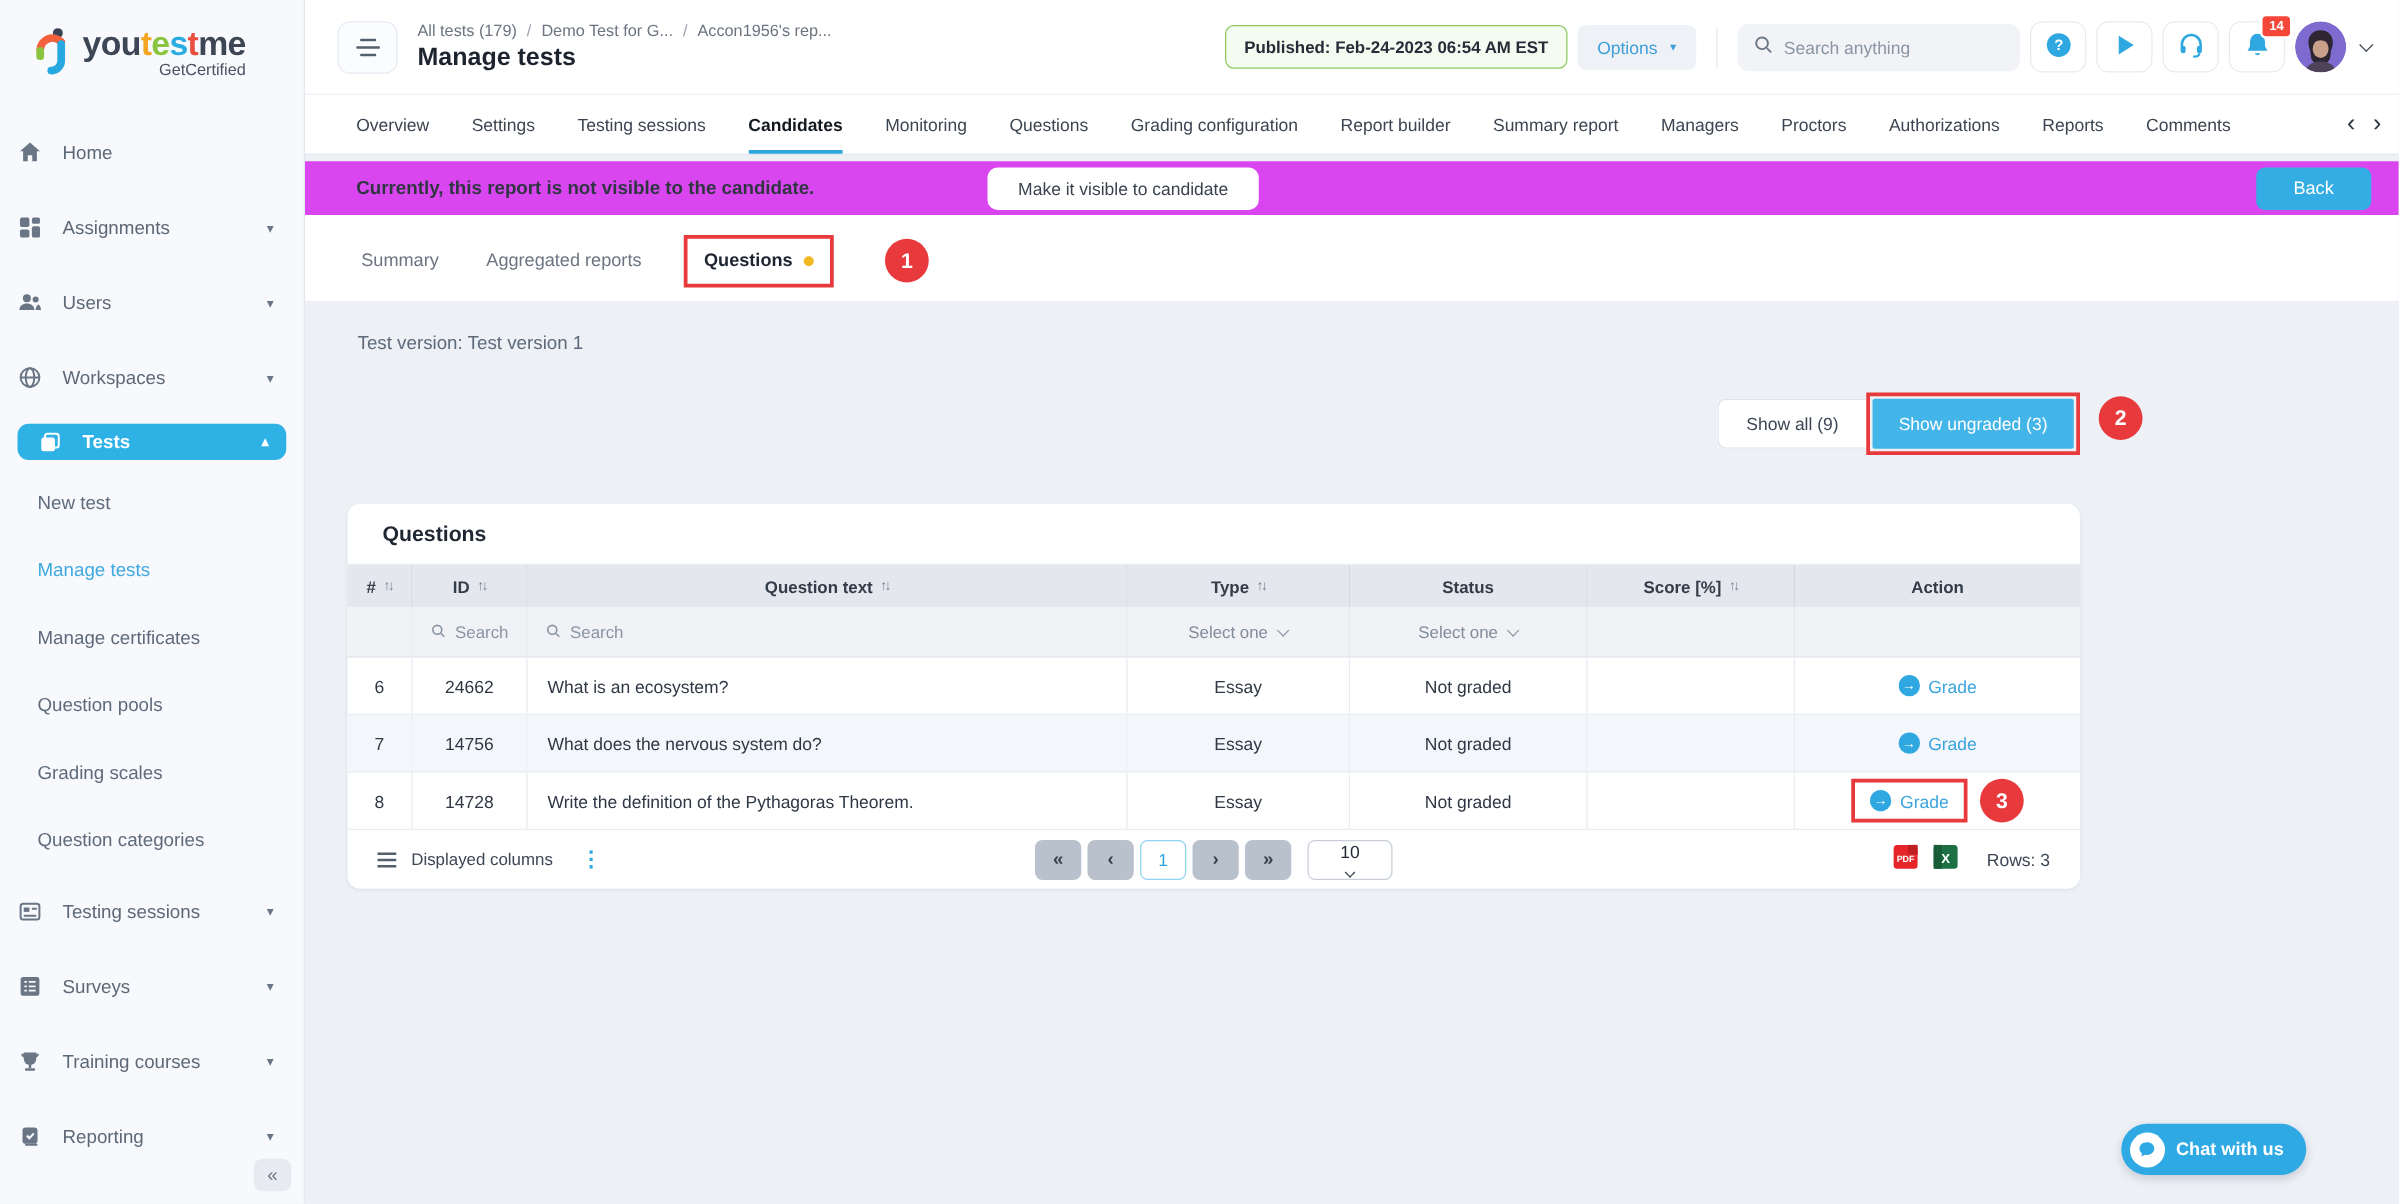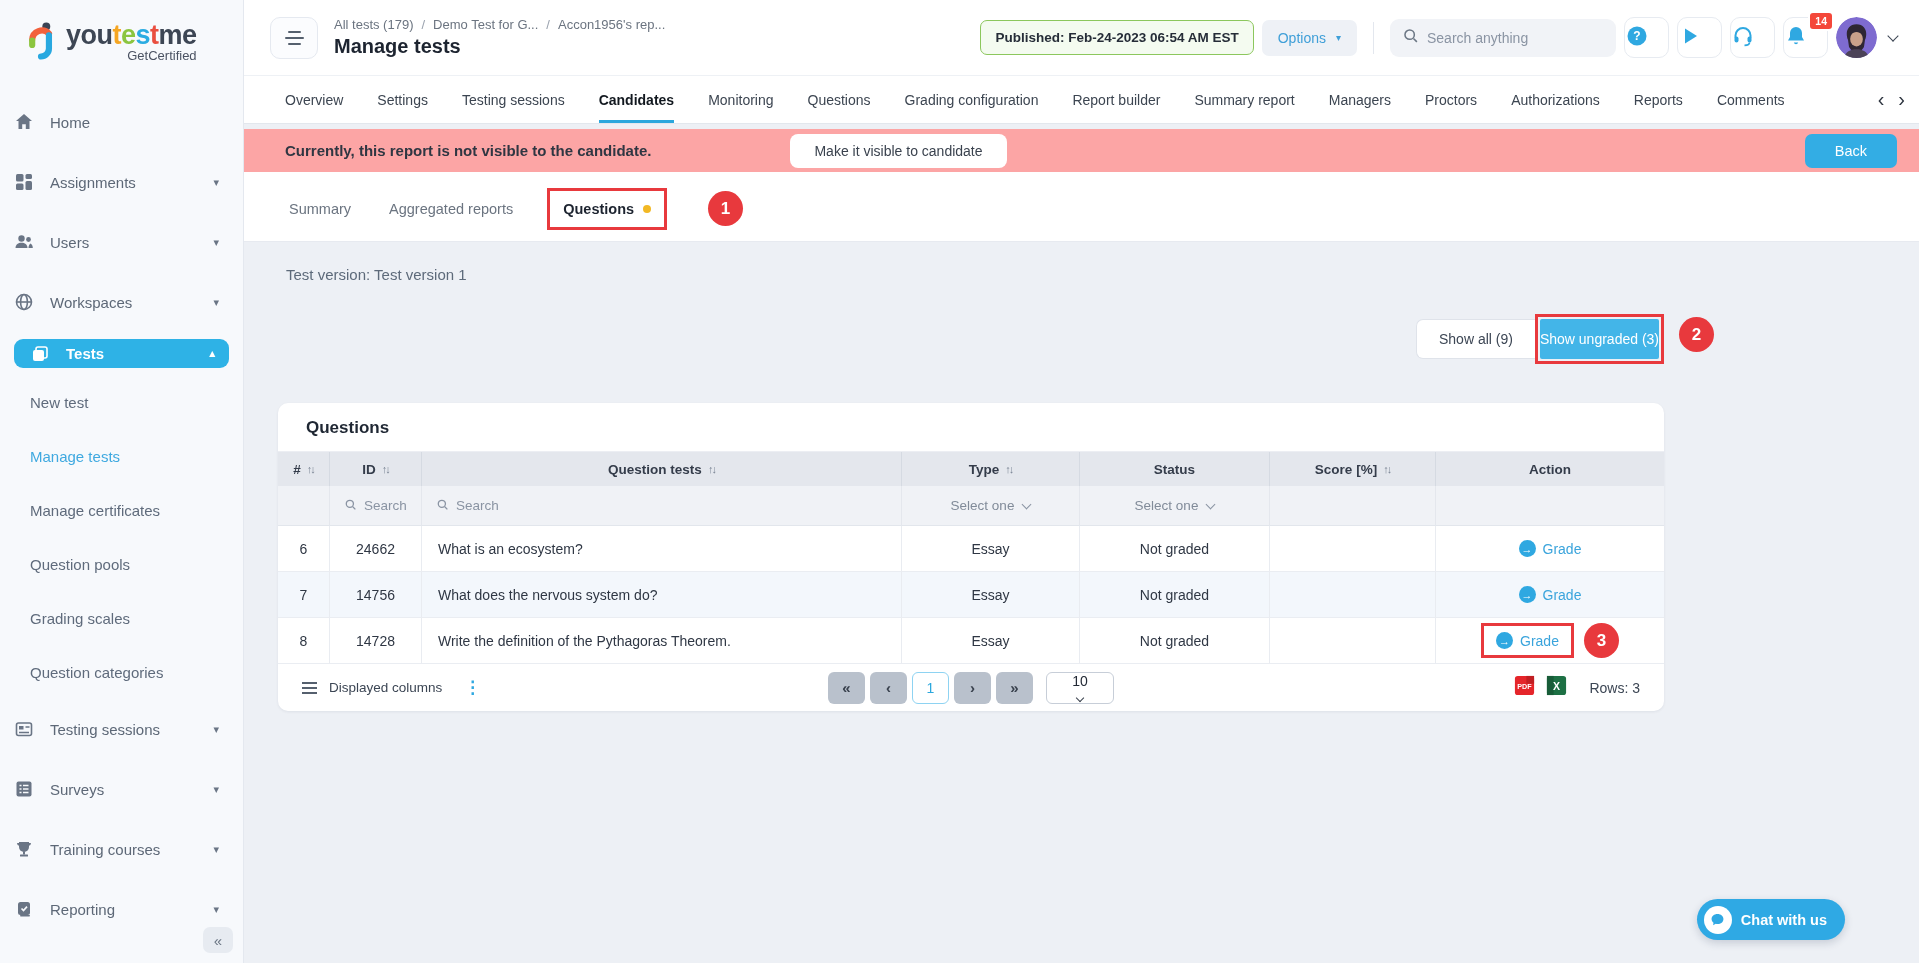--- a/index.html
+++ b/index.html
@@ -37,50 +37,50 @@
   .breadcrumb .crumb { cursor:pointer; }
   .breadcrumb .sep { color:#9aa2ae; }
   .page-title { font-size:20px; font-weight:bold; color:#1d2430; margin-top:3px; }
   .top-right { margin-left:auto; display:flex; align-items:center; gap:8px; }
   .published { border:1.5px solid #8cc75d; background:#f4fbf0; color:#262d38; font-size:13.5px; font-weight:bold; padding:9px 14px; border-radius:7px; white-space:nowrap; }
   .options-btn { background:#eef1f6; color:#3f9fd8; font-size:14px; border:none; border-radius:7px; padding:10px 16px; display:flex; gap:10px; align-items:center; cursor:pointer; }
   .vdivider { width:1px; height:32px; background:#e3e7ee; margin:0 8px; }
   .searchbox { width:226px; height:38px; background:#f1f3f7; border-radius:9px; display:flex; align-items:center; padding:0 12px; gap:8px; }
   .searchbox input { border:none; background:transparent; outline:none; font-size:14px; color:#3c4654; width:100%; font-family:"Liberation Sans", sans-serif; }
   .searchbox input::placeholder { color:#8a94a3; }
-  .icon-btn { width:45px; height:41px; background:#fff; border:1px solid #e7ebf1; border-radius:10px; display:flex; align-items:center; cursor:pointer; position:relative; }
+  .icon-btn { width:45px; height:41px; background:#fff; border:1px solid #e7ebf1; border-radius:10px; display:flex; align-items:center; justify-content:center; cursor:pointer; position:relative; }
   .badge { position:absolute; top:-7px; right:-7px; background:#f4473a; color:#fff; font-size:10.5px; font-weight:bold; border-radius:5px; padding:2px 5px; border:2px solid #fff; }
   .avatar { width:41px; height:41px; border-radius:50%; overflow:hidden; cursor:pointer; flex:0 0 41px; }
   .chev-down { width:8px; height:8px; border-right:1.7px solid #3c4654; border-bottom:1.7px solid #3c4654; transform:rotate(45deg); margin:0 4px 4px 4px; cursor:pointer; }
 
   .tabbar { height:48px; background:#fff; border-bottom:1px solid #e3e7ed; display:flex; align-items:stretch; gap:34px; padding:0 14px 0 41px; }
   .tab { display:flex; align-items:center; font-size:14px; color:#3c4551; cursor:pointer; white-space:nowrap; border-bottom:3px solid transparent; padding-top:3px; }
   .tab.active { font-weight:bold; color:#12181f; border-bottom-color:#2ba7dd; }
   .tab-arrows { margin-left:auto; display:flex; gap:14px; align-items:center; color:#2c333e; font-size:20px; }
   .tab-arrows span { cursor:pointer; }
 
-  .noticebar { height:43px; margin-top:5px; background:#fca5a5; display:flex; align-items:center; padding:0 22px 0 41px; gap:24px; }
+  .noticebar { height:43px; margin-top:5px; background:#d946ef; display:flex; align-items:center; padding:0 22px 0 41px; gap:24px; }
   .notice-text { font-size:15px; font-weight:bold; color:#2f3642; }
   .visible-btn { background:#fff; border:none; border-radius:8px; padding:9px 24px; font-size:14px; color:#3a424e; cursor:pointer; margin-left:115px; }
   .back-btn { margin-left:auto; background:#33ade4; color:#fff; border:none; border-radius:7px; padding:9px 30px; font-size:14.5px; cursor:pointer; }
 
   .subtabs { height:70px; background:#fff; display:flex; align-items:center; gap:30px; padding:4px 0 0 41px; border-bottom:1px solid #e7eaf0; }
   .subtab { font-size:14.5px; color:#6b7480; cursor:pointer; padding:10px 4px; }
   .subtab.active { font-weight:bold; color:#1d2430; display:flex; align-items:center; gap:9px; border:3px solid #e8393d; padding:10px 13px; }
   .dot { width:8px; height:8px; border-radius:50%; background:#f2b824; display:inline-block; }
   .step-circle { width:35px; height:35px; border-radius:50%; background:#e8393d; color:#fff; font-size:17px; font-weight:bold; display:flex; align-items:center; justify-content:center; flex:0 0 35px; }
   .subtabs .step-circle { margin-left:11px; }
 
   .content { flex:1; padding-left:34px; position:relative; }
   .content-inner { width:1386px; position:relative; }
   .test-version { font-size:15px; color:#5d6a7a; margin:24px 0 0 8px; }
   .filter-row { display:flex; justify-content:flex-end; align-items:center; margin-top:31px; position:relative; }
   .showall-btn { height:40px; background:#fff; border:1px solid #dfe3ea; border-right:none; border-radius:7px 0 0 7px; padding:0 22px; font-size:14px; color:#3c4654; cursor:pointer; }
   .red-box { border:3px solid #e8393d; padding:2px; display:inline-flex; }
-  .ungraded-btn { height:40px; background:#43b5e8; border:none; border-radius:2px; padding:0 0; font-size:14px; color:#fff; cursor:pointer; white-space:nowrap; }
+  .ungraded-btn { height:40px; background:#43b5e8; border:none; border-radius:2px; padding:0 21px; font-size:14px; color:#fff; cursor:pointer; white-space:nowrap; }
   .filter-row .step-circle { position:absolute; right:-50px; top:3px; }
 
   
   .card { width:1386px; background:#fff; border-radius:10px; margin-top:39px; box-shadow:0 1px 3px rgba(20,30,50,.07); overflow:visible; }
   .card-title { font-size:17px; font-weight:bold; color:#1f2733; padding:15px 0 13px 28px; border-bottom:1px solid #eceef3; }
   .trow { display:grid; grid-template-columns:52px 92px 1fr 178px 190px 166px 228px; align-items:stretch; }
   .th { background:#e4e7ed; height:34px; display:flex; align-items:center; justify-content:center; gap:6px; font-size:13.5px; font-weight:bold; color:#343c4a; border-right:1px solid #d5dae2; cursor:pointer; }
   .th:last-child { border-right:none; }
   .sort { font-size:11px; color:#7a8494; letter-spacing:-2px; }
   .fcell { background:#f0f2f6; height:40px; display:flex; align-items:center; border-right:1px solid #e4e7ed; border-bottom:1px solid #e2e6ec; font-size:13.5px; color:#818b99; }
@@ -357,21 +357,21 @@
           <div class="trow">
             <div class="th">
                 <span>#</span>
                 <span class="sort">↑↓</span>
               </div>
             <div class="th">
                 <span>ID</span>
                 <span class="sort">↑↓</span>
               </div>
             <div class="th">
-                <span>Question tests</span>
+                <span>Question text</span>
                 <span class="sort">↑↓</span>
               </div>
             <div class="th">
                 <span>Type</span>
                 <span class="sort">↑↓</span>
               </div>
             <div class="th">
                 <span>Status</span>
               </div>
             <div class="th">

